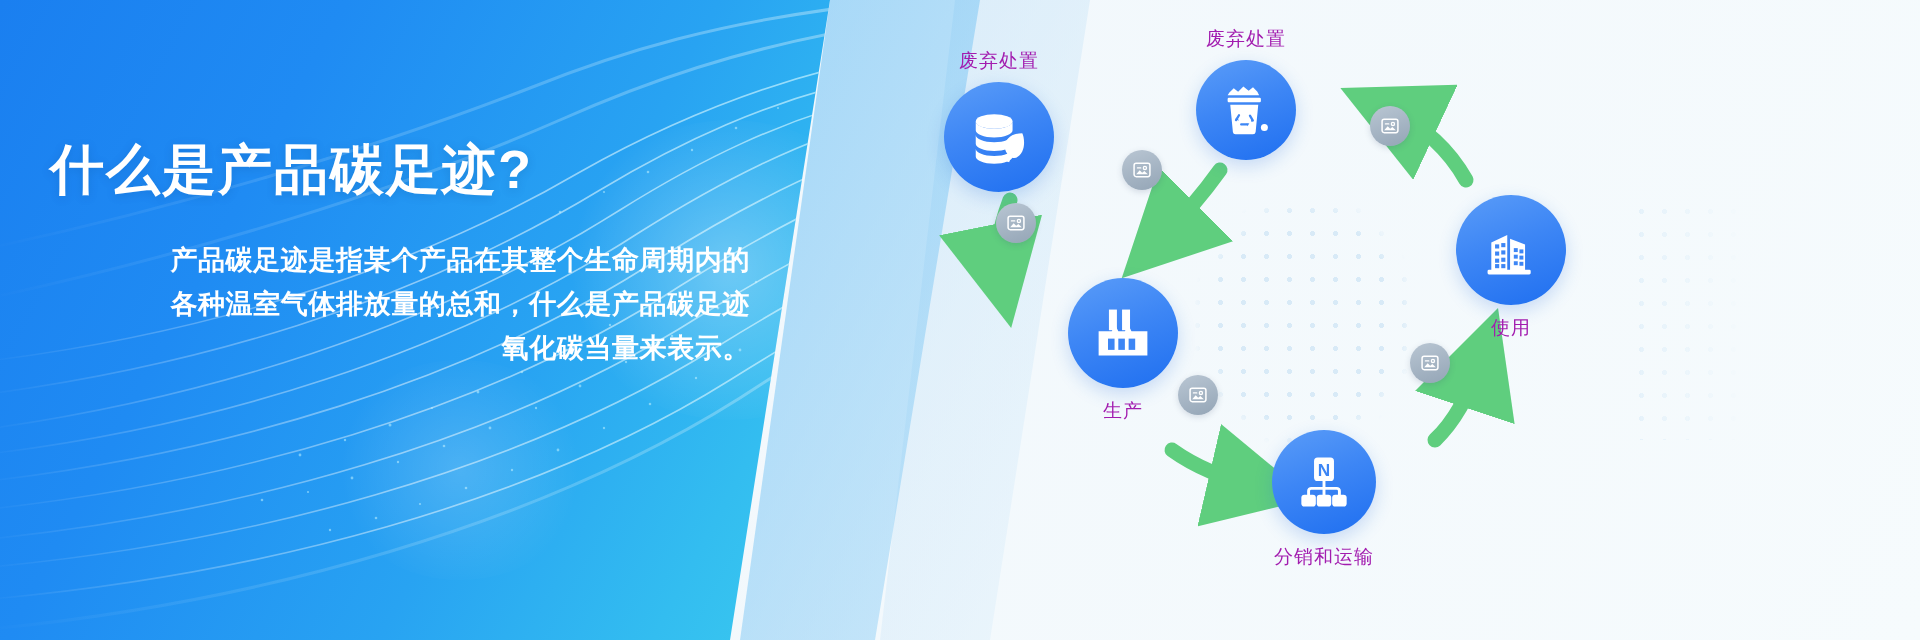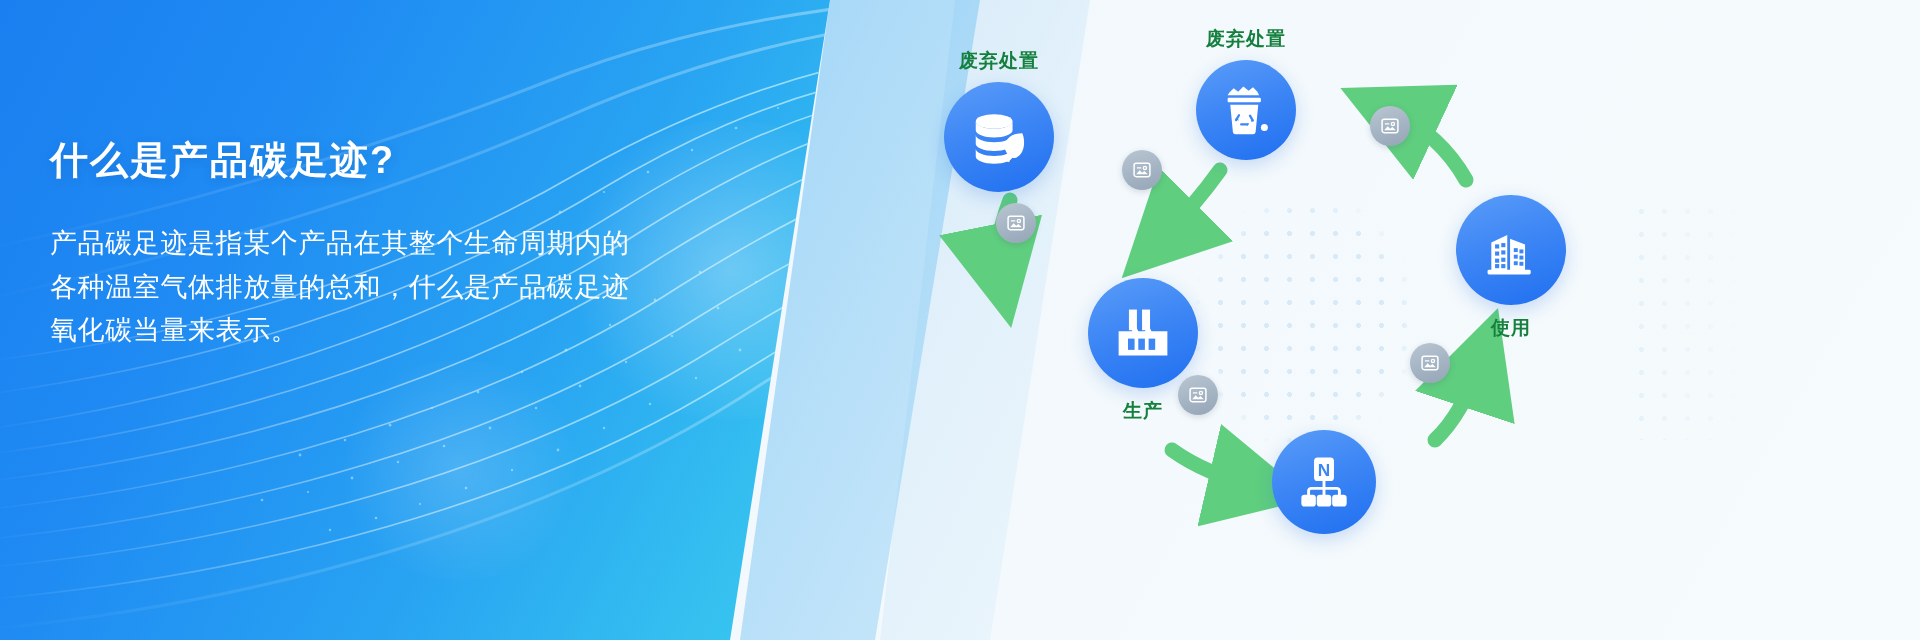--- a/index.html
+++ b/index.html
@@ -60,41 +60,41 @@
   }
   .streaks svg{ position:absolute; left:0; top:0; }
   .glow{
     position:absolute; border-radius:50%;
     background:radial-gradient(circle,rgba(255,255,255,.30),rgba(255,255,255,0) 70%);
   }
 
   
   .copy{ position:absolute; left:50px; top:140px; width:720px; color:#fff; }
   .headline{
-    font-size:38px; font-weight:bold; letter-spacing:2px; line-height:1.1;
+    font-size:54px; font-weight:bold; letter-spacing:2px; line-height:1.1;
     text-shadow:0 2px 10px rgba(0,60,130,.18);
   }
   .body-copy{
     margin-top:40px; font-size:27px; line-height:1.62; letter-spacing:.6px;
-    font-weight:400; max-width:700px;
+    font-weight:700; max-width:700px;text-align:right;
   }
 
   
   .cycle{ position:absolute; left:900px; top:0; width:1020px; height:640px; }
   .node{ position:absolute; }
   .bubble{
     border-radius:50%;
     background:linear-gradient(160deg,#5a9cf8 0%,#3d86f5 45%,#1f6ff0 100%);
     box-shadow:0 6px 18px rgba(36,110,220,.22);
     display:flex; align-items:center; justify-content:center;
   }
   .node-label{
     position:absolute; width:240px; text-align:center; left:50%;
     transform:translateX(-50%);
-    color:#15803d; font-size:19px; font-weight:bold; letter-spacing:1px;
+    color:#a21caf; font-size:19px; font-weight:normal; letter-spacing:1px;
     white-space:nowrap;
   }
   .node-label.above{ top:-34px; }
   .node-label.below{ bottom:-36px;margin-top:28px; }
 
   
   .arrow{ position:absolute; }
   
   .badge{
     position:absolute; width:40px; height:40px; border-radius:50%;
@@ -283,39 +283,40 @@
             <rect x="35" y="37" width="4.2" height="4.2"></rect>
               <rect x="41" y="38" width="4.2" height="4.2"></rect>
             <rect x="35" y="44" width="4.2" height="4.2"></rect>
               <rect x="41" y="44.6" width="4.2" height="4.2"></rect>
           </g>
         </svg>
       </div>
     </div>
 
     <div class="node" style="left:372px;top:430px;width:104px;height:104px;">
+      <div class="node-label below">分销和运输</div>
       <div class="bubble" style="width:104px;height:104px;">
         <svg width="58" height="58" viewBox="0 0 64 64">
           <rect x="21" y="5" width="22" height="26" rx="4" fill="#ffffff"></rect>
           <text x="32" y="25" text-anchor="middle" font-family="Liberation Sans, sans-serif" font-size="19" font-weight="bold" fill="#3d86f5">N</text>
           <g stroke="#ffffff" stroke-width="3.2" fill="none" stroke-linecap="round">
             <path d="M32,31 v8"></path>
             <path d="M15,46 v-4 a3,3 0 0 1 3,-3 h28 a3,3 0 0 1 3,3 v4"></path>
             <path d="M32,39 v7"></path>
           </g>
           <g fill="#ffffff">
             <rect x="7" y="46" width="16" height="13" rx="3.4"></rect>
             <rect x="24" y="46" width="16" height="13" rx="3.4"></rect>
             <rect x="41" y="46" width="16" height="13" rx="3.4"></rect>
           </g>
         </svg>
       </div>
     </div>
 
-    <div class="node" style="left:188px;top:278px;width:110px;height:110px;">
+    <div class="node" style="left:168px;top:278px;width:110px;height:110px;">
       <div class="node-label below">生产</div>
       <div class="bubble" style="width:110px;height:110px;">
         <svg width="60" height="60" viewBox="0 0 64 64">
           <g fill="#ffffff">
             <rect x="17" y="7" width="8.5" height="22"></rect>
             <rect x="31" y="7" width="8.5" height="22"></rect>
             <path d="M6,30 h14 l3.5,-7 l3.5,7 h7 l3.5,-7 l3.5,7 h17 v26 H6 z"></path>
           </g>
           <g fill="#3d86f5">
             <rect x="16" y="38" width="7" height="12"></rect>

